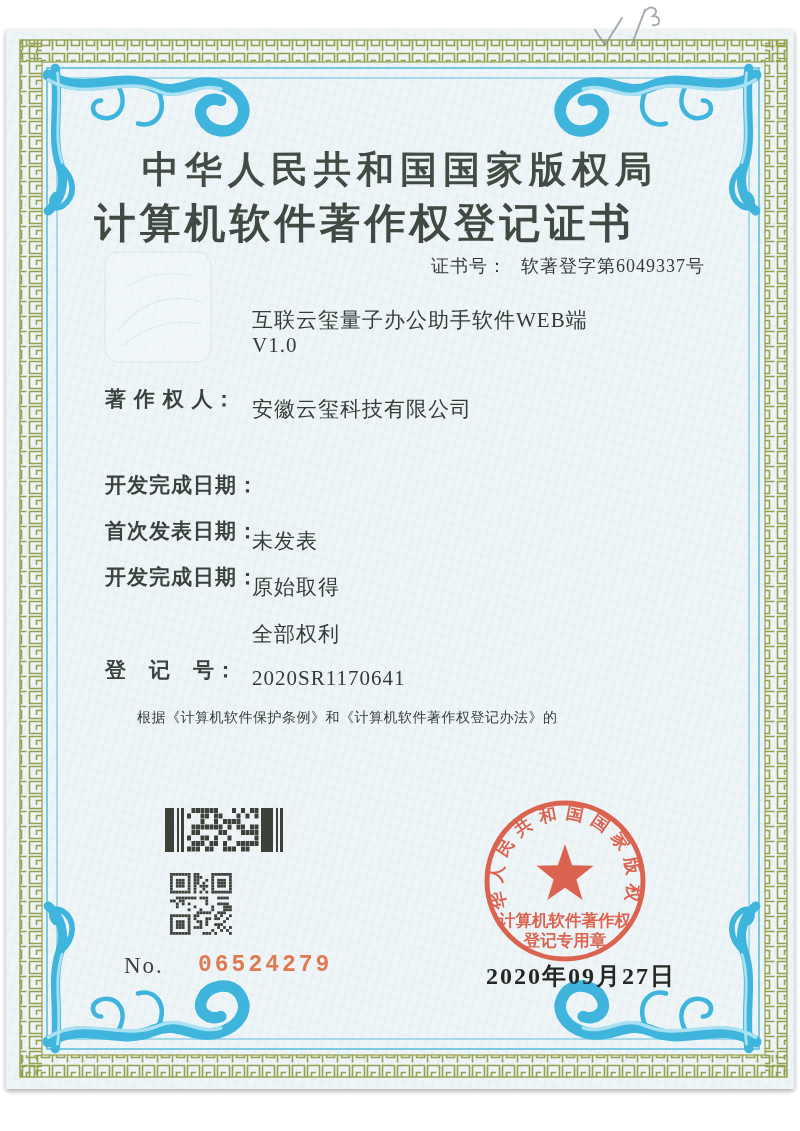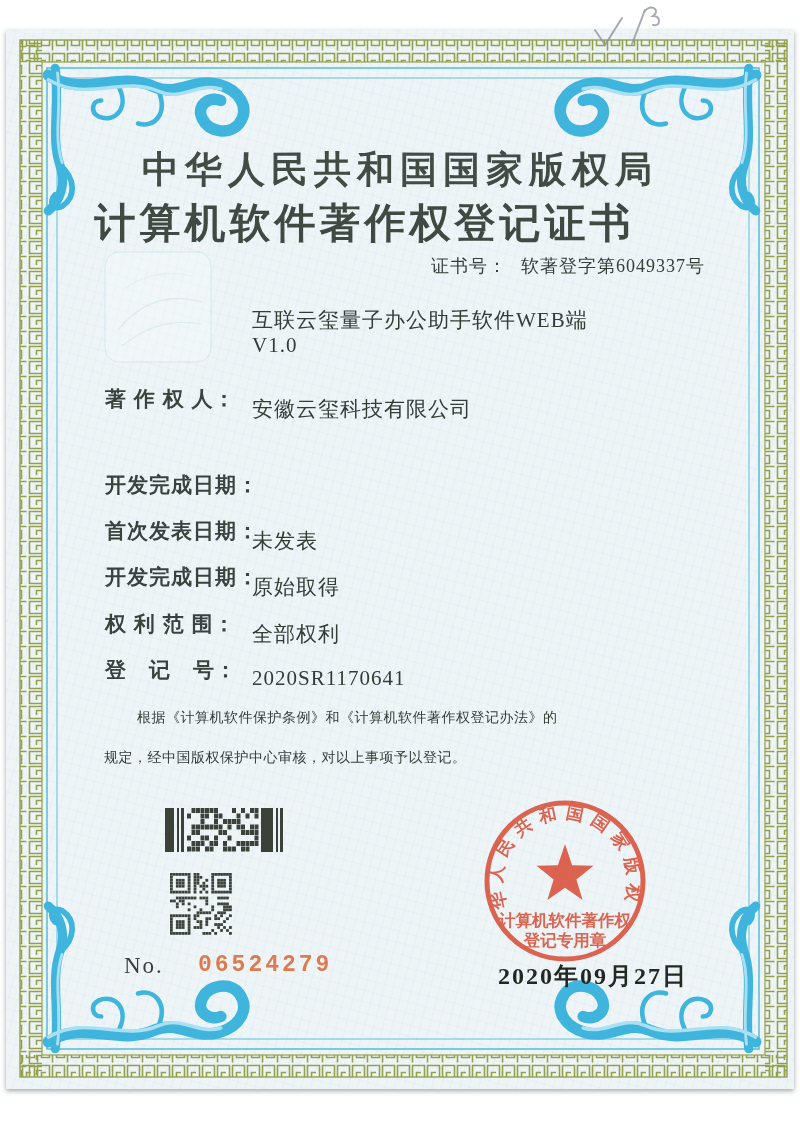--- a/index.html
+++ b/index.html
@@ -46,21 +46,21 @@
   }
   .serial-prefix{
     left:118px;top:923px;font-size:23px;letter-spacing:2px;
     font-family:"Liberation Serif","DejaVu Serif",serif;color:#3a3f3a;
   }
   .serial-number{
     left:192px;top:922px;font-size:23px;font-weight:bold;letter-spacing:3px;
     font-family:"Liberation Mono","DejaVu Sans Mono",monospace;color:#dd7a50;
   }
   .issue-date{
-    left:492px;top:930px;font-size:24px;font-weight:600;letter-spacing:2px;
+    left:480px;top:930px;font-size:24px;font-weight:600;letter-spacing:2px;
     font-family:"Liberation Serif","DejaVu Serif",serif;color:#232823;
   }
   .pencil{position:absolute;left:570px;top:0;z-index:3;}
 </style>
 </head>
 <body>
 
 <div class="paper">
 
   <svg class="deco" width="788" height="1059" viewBox="0 0 788 1059">
@@ -416,28 +416,26 @@
   <div class="txt val" style="top:355px">安徽云玺科技有限公司</div>
 
   <div class="txt lbl" style="top:441px">开发完成日期：</div>
 
   <div class="txt lbl" style="top:487px">首次发表日期：</div>
   <div class="txt val" style="top:487px">未发表</div>
 
   <div class="txt lbl" style="top:533px">开发完成日期：</div>
   <div class="txt val" style="top:533px">原始取得</div>
 
-  <div class="txt lbl" style="top:580px">权 利 范 围：</div>
   <div class="txt val" style="top:580px">全部权利</div>
 
   <div class="txt lbl" style="top:626px">登　记　号：</div>
   <div class="txt val" style="top:626px">2020SR1170641</div>
 
   <div class="txt stmt" style="left:131px;top:681px">根据《计算机软件保护条例》和《计算机软件著作权登记办法》的</div>
-  <div class="txt stmt" style="left:98px;top:721px">规定，经中国版权保护中心审核，对以上事项予以登记。</div>
 
   <div class="txt serial-prefix">No.</div>
   <div class="txt serial-number">06524279</div>
 
   <div class="txt issue-date">2020年09月27日</div>
 </div>
 
 <svg class="pencil" width="120" height="60" viewBox="0 0 120 60">
   <g fill="none" stroke="#8a8f98" stroke-width="2" opacity="0.75" stroke-linecap="round">
     <path d="M25,30 L35,45 L52,18"></path>

